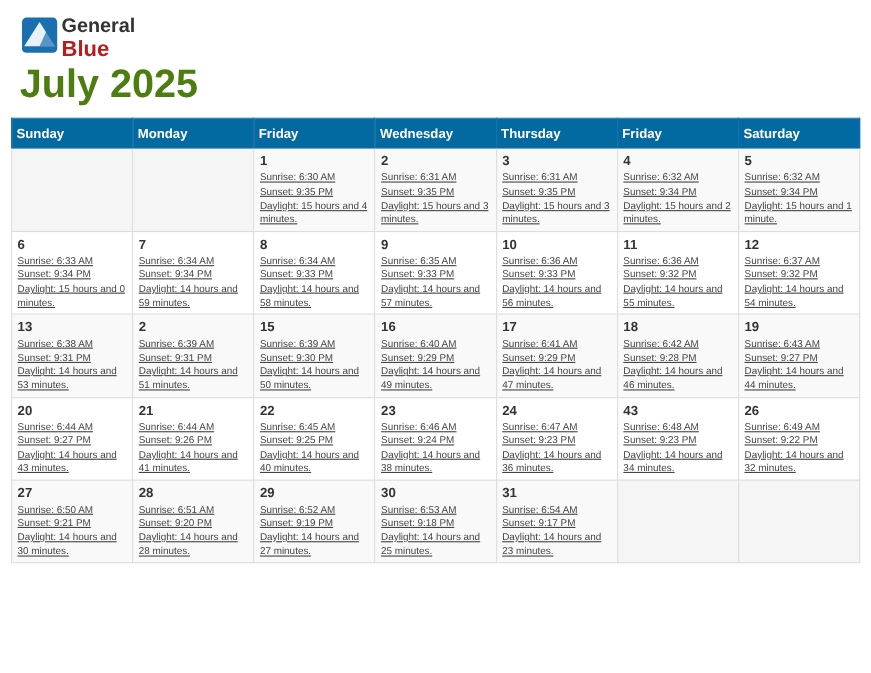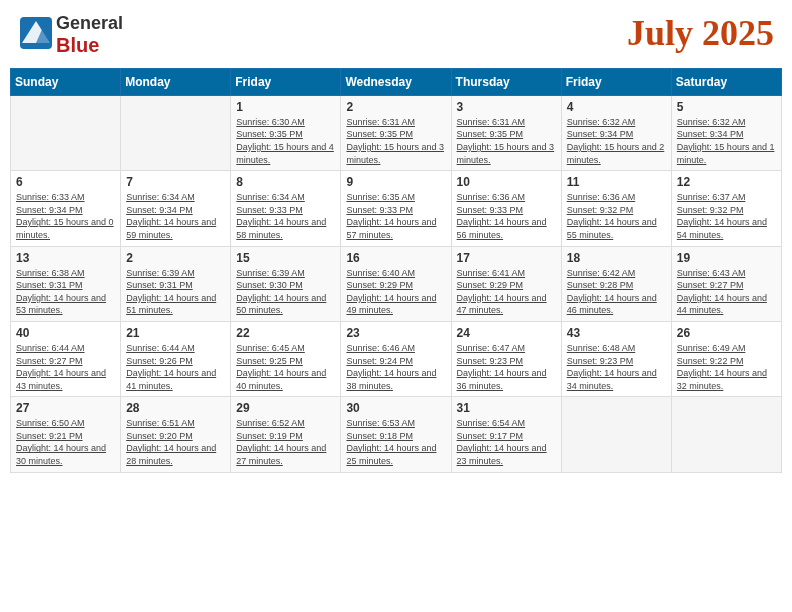--- a/index.html
+++ b/index.html
@@ -9,20 +9,21 @@
       width: 792px;
       min-height: 612px;
       padding: 10px;
     }
     .header {
       display: flex;
       justify-content: space-between;
       align-items: flex-start;
       margin-bottom: 8px;
       padding: 4px 8px;
+      flex-direction: column;
     }
     .logo {
       display: flex;
       align-items: center;
       gap: 2px;
     }
     .logo-text-general {
       font-size: 18px;
       font-weight: bold;
       color: #333;
@@ -31,23 +32,22 @@
       font-size: 20px;
       font-weight: bold;
       color: #b91c1c;
     }
     .title-block {
       text-align: right;
     }
     .month-title {
       font-size: 36px;
       font-weight: bold;
-      color: #c2410c;
+      color: #4d7c0f;
       line-height: 1.1;
-      font-family: Liberation Serif, serif;
     }
     .location-title {
       font-size: 15px;
       color: #555;
     }
     .calendar {
       width: 100%;
       border-collapse: collapse;
       border: 1px solid #ccc;
     }
@@ -207,21 +207,21 @@
           <span class="day-number">18</span>
           <div class="day-info">Sunrise: 6:42 AM<br>Sunset: 9:28 PM<br>Daylight: 14 hours and 46 minutes.</div>
         </td>
         <td>
           <span class="day-number">19</span>
           <div class="day-info">Sunrise: 6:43 AM<br>Sunset: 9:27 PM<br>Daylight: 14 hours and 44 minutes.</div>
         </td>
       </tr>
       <tr>
         <td>
-          <span class="day-number">40</span>
+          <span class="day-number">20</span>
           <div class="day-info">Sunrise: 6:44 AM<br>Sunset: 9:27 PM<br>Daylight: 14 hours and 43 minutes.</div>
         </td>
         <td>
           <span class="day-number">21</span>
           <div class="day-info">Sunrise: 6:44 AM<br>Sunset: 9:26 PM<br>Daylight: 14 hours and 41 minutes.</div>
         </td>
         <td>
           <span class="day-number">22</span>
           <div class="day-info">Sunrise: 6:45 AM<br>Sunset: 9:25 PM<br>Daylight: 14 hours and 40 minutes.</div>
         </td>

